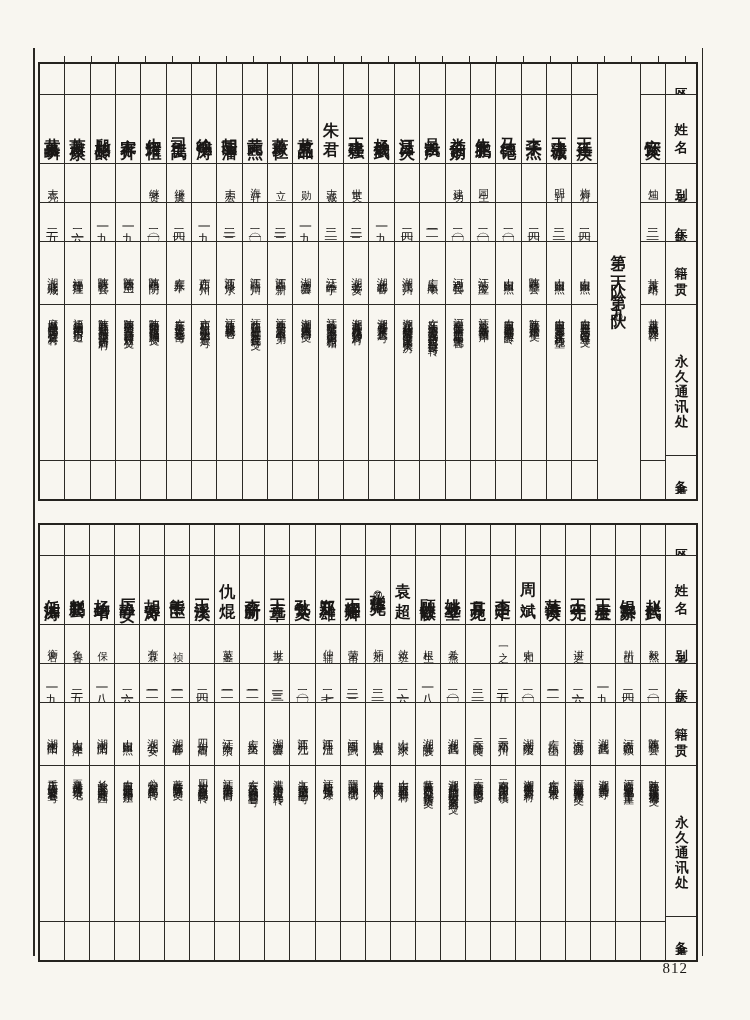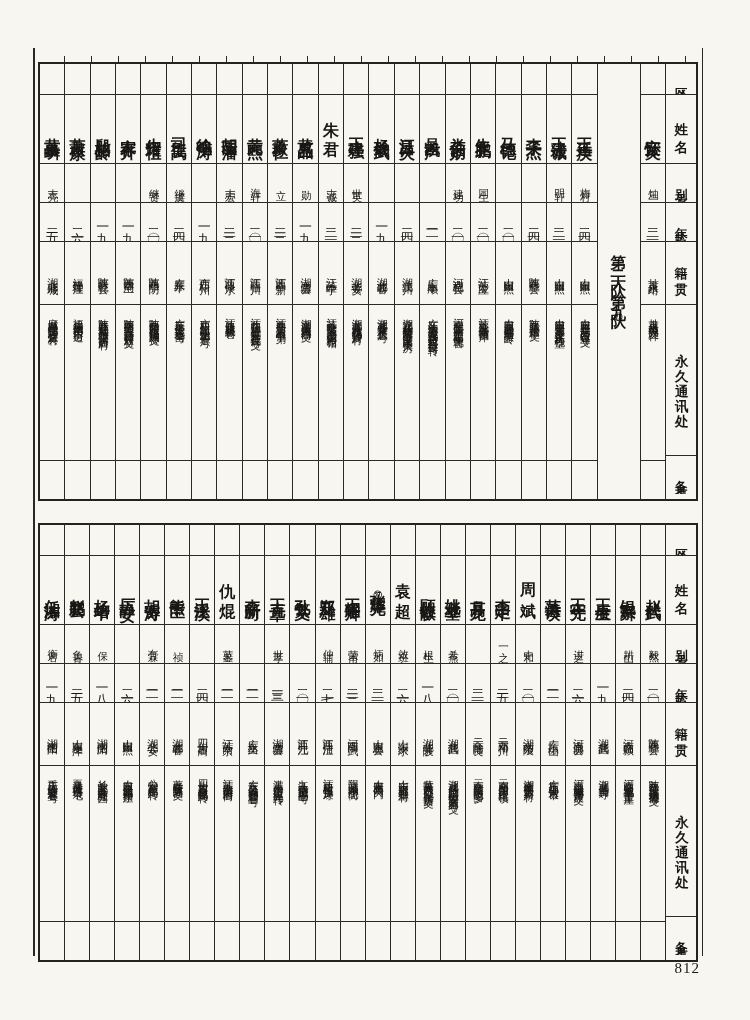--- a/index.html
+++ b/index.html
@@ -37,21 +37,21 @@
   .head.r-qufen .vtext{font-size:12.5px;letter-spacing:2px;}
   .head.r-name .vtext{font-size:13.5px;letter-spacing:18px;}
   .head.r-alias .vtext{font-size:12.5px;letter-spacing:5px;}
   .head.r-age .vtext{font-size:12.5px;letter-spacing:5px;}
   .head.r-origin .vtext{font-size:13px;letter-spacing:16px;}
   .head.r-addr{align-items:center;padding-top:0;}
   .head.r-addr .vtext{font-size:13.5px;letter-spacing:15px;}
   .head.r-note .vtext{font-size:12.5px;letter-spacing:5px;}
   .divider .vtext{font-size:15.5px;font-weight:700;letter-spacing:10px;}
   .dvmark,.nmark{font-size:8.5px;letter-spacing:0;}
-  .page-number{position:absolute;right:50px;top:960px;font-size:15px;letter-spacing:1px;}
+  .page-number{position:absolute;right:62px;top:960px;font-size:15px;letter-spacing:1px;}
 </style>
 </head>
 <body>
 
 <div class="page">
   <div class="sheet">
     <div class="rail l"></div>
     <div class="rail r"></div>
     <div class="tick-strip"></div>
     <div class="roster-table">

